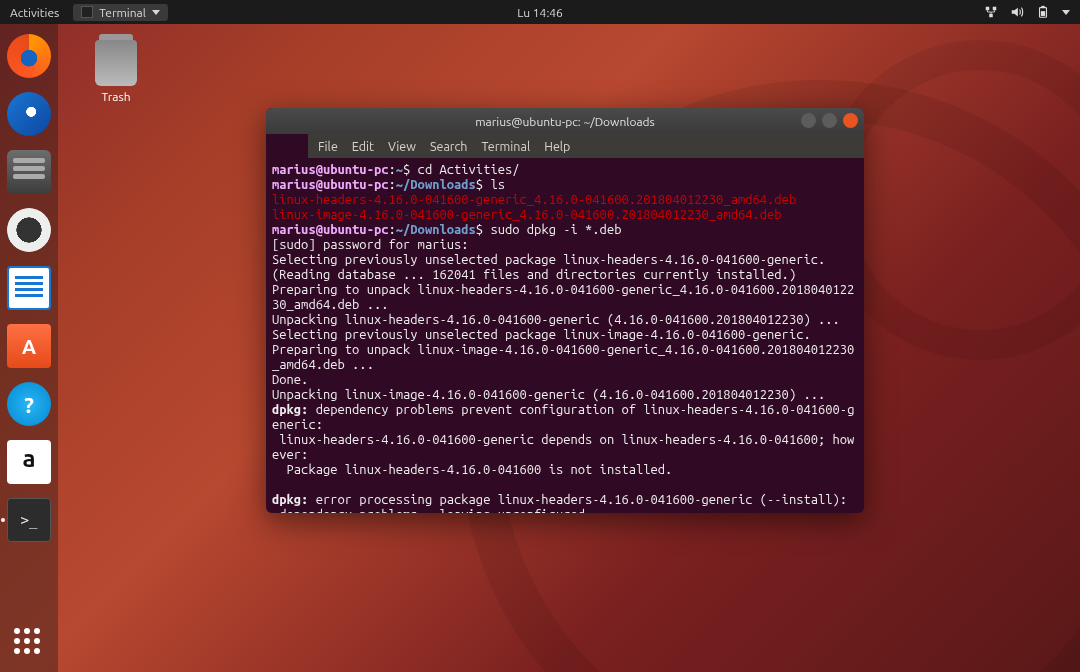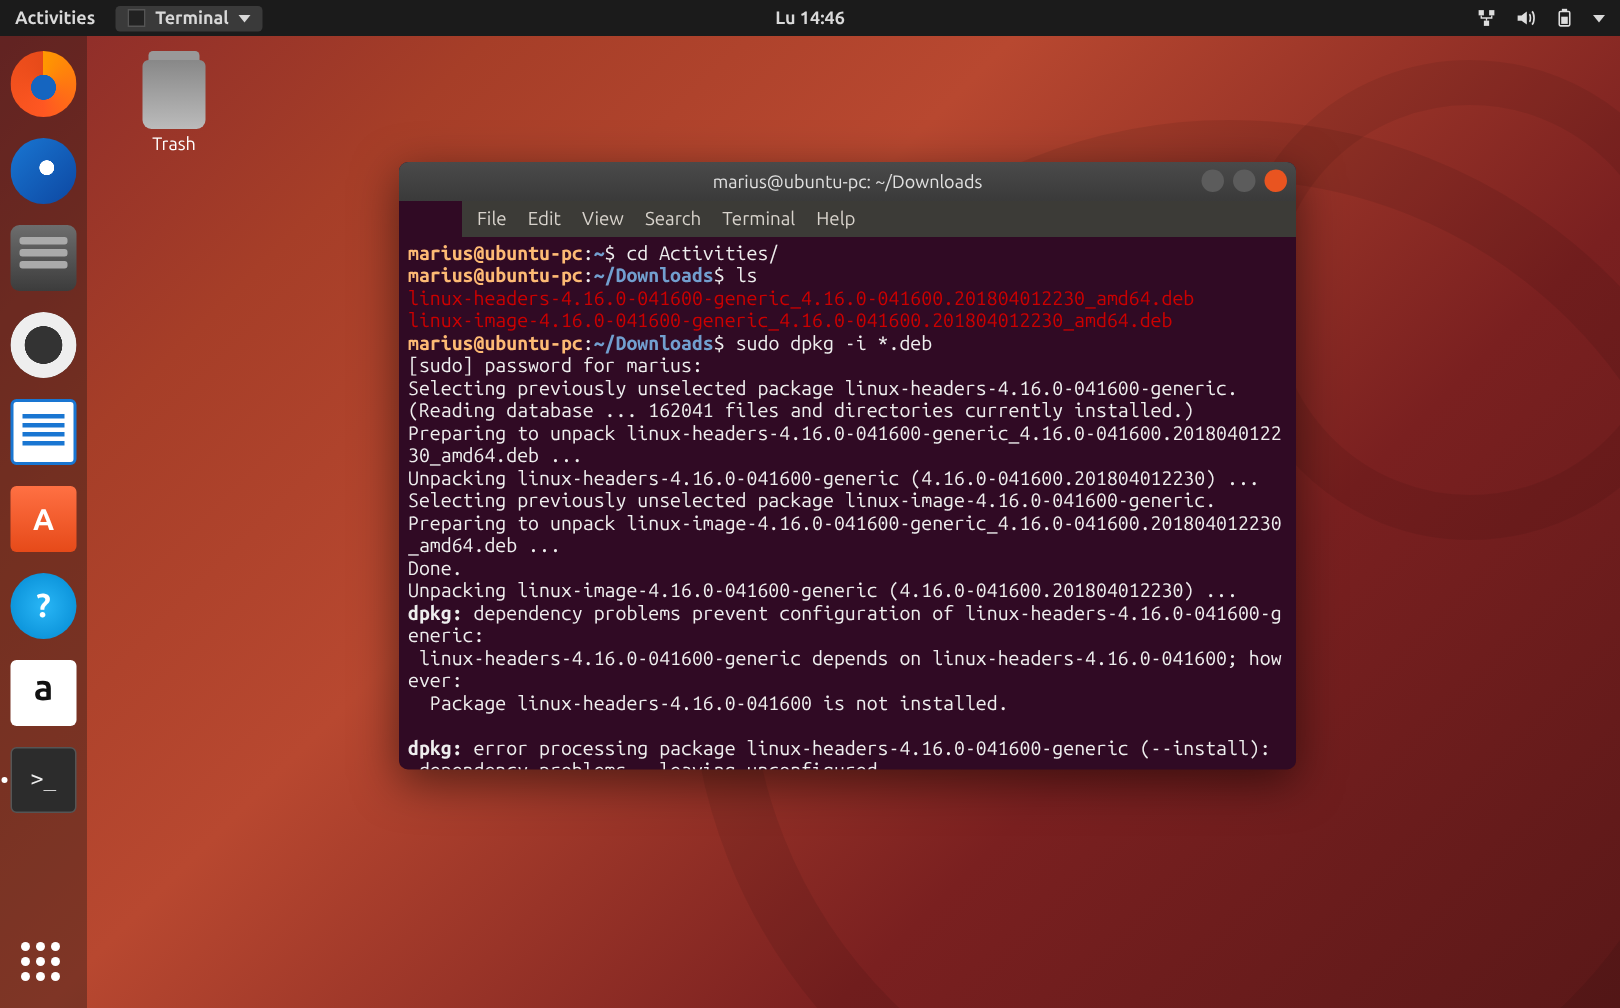--- a/index.html
+++ b/index.html
@@ -15,21 +15,21 @@
 }
 body::after {
   content: ""; position: absolute; top: 40px; right: -60px; width: 260px; height: 260px;
   border: 30px solid rgba(0,0,0,0.07); border-radius: 50%; pointer-events: none;
 }
 
 
 .topbar {
   position: absolute; top: 0; left: 0; right: 0; height: 24px;
   background: #1b1b1b; color: #d9d9d9; display: flex; align-items: center;
-  font-size: 12px; padding: 12px 10px; z-index: 50; font-weight: bold;
+  font-size: 12px; padding: 12px 10px; z-index: 50;
 }
 .topbar .left { display: flex; gap: 14px; align-items: center; }
 .topbar .center { position: absolute; left: 50%; transform: translateX(-50%); }
 .topbar .right { margin-left: auto; display: flex; gap: 12px; align-items: center; }
 .topbar-item { cursor: pointer; }
 .topbar-app { background: #3a3a3a; padding: 2px 8px; border-radius: 3px; display: flex; gap: 6px; align-items: center; }
 .tri-down { width: 0; height: 0; border-left: 4px solid transparent; border-right: 4px solid transparent; border-top: 5px solid #d9d9d9; display: inline-block; }
 
 
 .dock {
@@ -78,21 +78,21 @@
 .win-btn{width:15px;height:15px;border-radius:50%;background:#5c5c5c;cursor:pointer;}
 .win-btn.close{background:#e95420;}
 .menubar{height:24px;background:#3c3b37;color:#d8d3cc;display:flex;align-items:center;gap:14px;padding:0 10px;font-size:12.5px;margin-left:42px;}
 .menubar span{cursor:pointer;}
 .term-body{
   position:absolute;top:50px;left:0;right:0;bottom:0;
   padding:4px 6px; font-family:"Ubuntu Mono","DejaVu Sans Mono",monospace;
   font-size:13px; line-height:15px; color:#eee; white-space:pre-wrap; word-break:break-all;
   overflow:hidden;
 }
-.u{color:#fdba74;font-weight:bold;}
+.u{color:#f0abfc;font-weight:bold;}
 .h{color:#eee;}
 .p{color:#729fcf;font-weight:bold;}
 .r{color:#cc0000;font-weight:normal;}
 .b{font-weight:bold;color:#eee;}
 
 
 .sicon{width:14px;height:14px;display:inline-block;}
 </style>
 </head>
 <body>

